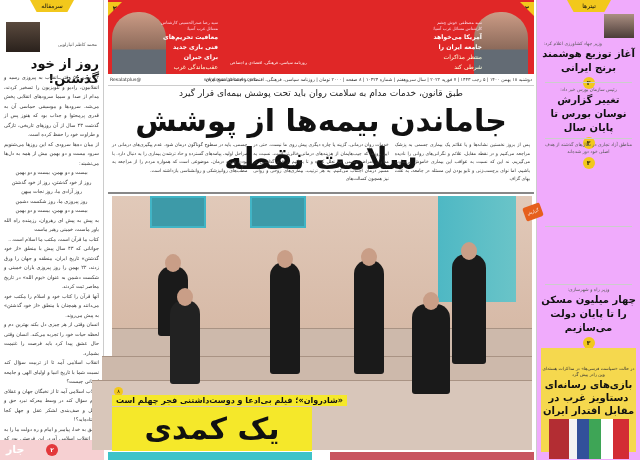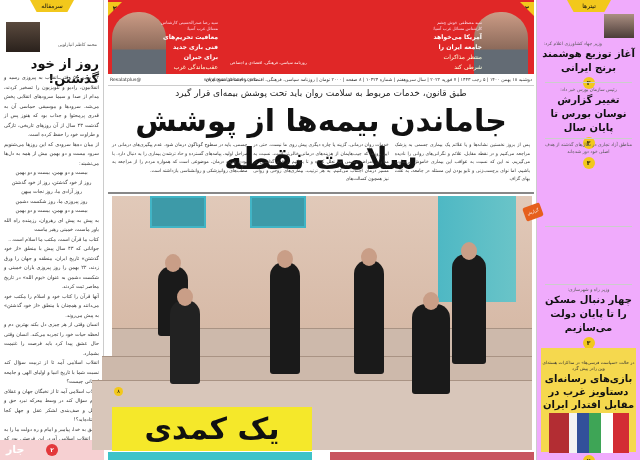--- a/index.html
+++ b/index.html
@@ -58,21 +58,21 @@
 .bottom-strip{position:absolute;left:108px;bottom:0;width:426px;height:8px;background:linear-gradient(90deg,#3fc3c9 0,#3fc3c9 48%,#fff 48%,#fff 52%,#c85560 52%)}
 
 .right{position:absolute;right:0;top:0;width:104px;height:460px;background:#f0abfc;border-left:1px solid #ccc}
 .right .tag{left:30px}
 .rphoto{position:absolute;top:14px;right:6px;width:30px;height:24px;background:linear-gradient(#ab8f82,#4a3c38)}
 .ritem{position:absolute;right:4px;left:4px;text-align:center}
 .ritem .kick{font-size:4.6px;color:#555;line-height:7px}
 .ritem .hd{font-size:10px;font-weight:bold;line-height:14px}
 .ritem .pin{margin:2px auto 0;display:block}
 .sep{position:absolute;left:8px;right:8px;height:1px;background:#ccc}
-.rbox{position:absolute;right:4px;left:4px;top:348px;height:104px;background:#f5d84e;text-align:center;padding-top:12px}
+.rbox{position:absolute;right:4px;left:4px;top:348px;height:104px;background:#f5d84e;text-align:center;padding-top:18px}
 .rbox .kick{font-size:4.4px;line-height:6px;color:#333}
 .rbox .hd{font-size:10px;font-weight:bold;line-height:13px}
 .rbox .fists{margin:2px auto 0;width:80px;height:40px;background:linear-gradient(90deg,#b32d33 0 25%,#f3f3f3 25% 35%,#32509a 35% 50%,#3ea556 50% 65%,#fff 65% 80%,#d32c34 80%)}
 .rbox .pin{margin:2px auto 0;display:block}
 .new-badge{position:absolute;right:98px;top:205px;width:18px;height:14px;background:#e65f1d;color:#fff;font-size:4px;text-align:center;line-height:14px;transform:rotate(-20deg);border-radius:2px}
 </style>
 </head>
 <body>
 
 <div class="page">
@@ -128,21 +128,21 @@
       <small>روزنامه سیاسی، فرهنگی، اقتصادی و اجتماعی</small>
     </div>
   </header>
 
   <div class="infobar">
     <span class="r">دوشنبه ۱۸ بهمن ۱۴۰۰ | ۵ رجب ۱۴۴۳ | ۷ فوریه ۲۰۲۲ | سال سی‌وهفتم | شماره ۱۰۴۲۴ | ۸ صفحه | ۲۰۰۰ تومان | روزنامه سیاسی، فرهنگی، اقتصادی و اجتماعی صبح ایران</span>
     <span class="m">www.resalat-news.com</span>
     <span class="l">@Resalatplus</span>
   </div>
 
-  <div class="sup">طبق قانون، خدمات مربوط به سلامت روان باید تحت پوشش بیمه‌ای قرار گیرد</div>
+  <div class="sup">طبق قانون، خدمات مدام به سلامت روان باید تحت پوشش بیمه‌ای قرار گیرد</div>
   <h1 class="main-hl">جاماندن بیمه‌ها از پوشش سلامت نقطه</h1>
   <div class="cols">
     <div>پس از بروز نخستین نشانه‌ها و یا علائم یک بیماری جسمی به پزشک مراجعه می‌کنیم و در نقطه مقابل، علائم و نگرانی‌های روانی را نادیده می‌گیریم، نه این که نسبت به عواقب این بیماری خاموش بی‌تفاوت باشیم، اما نوای برچسب‌زنی و تابو بودن این مسئله در جامعه، به علت بهای گزاف</div>
     <div>خدمات روان درمانی، گزینه یا چاره دیگری پیش روی ما نیست. حتی در این روزها که جیب‌هایمان از هزینه‌های درمانی خالی‌تر است، نسبت به مداوای امراض جسمی هم تعلل کرده و تا بتوانیم از قدم گذاشتن در مسیر درمان اجتناب می‌کنیم. به هر ترتیب، بیماری‌های روحی و روانی نیز همچون کسالت‌های</div>
     <div>جسمی، باید در سطوح گوناگون درمان شود. عدم پیگیری‌های درمانی در مراحل اولیه، پیامدهای گسترده و حاد ترشدن بیماری را به دنبال دارد. با بودن هزینه درمان، موضوعی است که همواره مردم را از مراجعه به مطب‌های روانپزشکی و روانشناسی بازداشته است.</div>
   </div>
   <div class="rule"></div>
 
   <figure class="hero">
     <div class="win" style="left:38px"></div>
@@ -164,20 +164,21 @@
         <div class="hd"></div>
       </div>
     <div class="person" style="left:300px;top:108px;height:90px;width:38px">
         <div class="hd" style="left:11px"></div>
       </div>
     <div class="person" style="left:340px;top:58px;height:110px;width:34px">
         <div class="hd" style="left:9px"></div>
       </div>
   </figure>
   <span class="sec-num">۸</span>
+  <div class="sub-cap">«شادروان»؛ فیلم بی‌ادعا و دوست‌داشتنی فجر چهلم است</div>
   <h2 class="big-cap">یک کمدی آرام</h2>
   <div class="bottom-strip"></div>
 
   <aside class="right">
     <div class="tag">تیترها</div>
     <div class="rphoto"></div>
 
     <div class="ritem" style="top:40px">
       <div class="kick" style="text-align:right;padding-right:34px">وزیر جهاد کشاورزی اعلام کرد:</div>
       <div class="hd">آغاز توزیع هوشمند برنج ایرانی</div>
@@ -196,21 +197,21 @@
       <div class="kick">مناطق آزاد تجاری در سال‌های گذشته از هدف اصلی خود دور شده‌اند</div>
       <span class="pin">۳</span>
     </div>
     <div class="new-badge">گزارش</div>
     <div class="sep" style="top:226px"></div>
 
     <div class="sep" style="top:284px"></div>
 
     <div class="ritem" style="top:286px">
       <div class="kick">وزیر راه و شهرسازی:</div>
-      <div class="hd">چهار دنبال مسکن را تا پایان دولت می‌سازیم</div>
+      <div class="hd">چهار میلیون مسکن را تا پایان دولت می‌سازیم</div>
       <span class="pin">۳</span>
     </div>
 
     <div class="rbox">
       <div class="kick">در حالت «سیاست فرسی‌ها» در مذاکرات هسته‌ای وین رادر پیش گرد</div>
       <div class="hd">بازی‌های رسانه‌ای دستاویز غرب در مقابل اقتدار ایران</div>
       <div class="fists"></div>
       <span class="pin">۲</span>
     </div>
   </aside>

